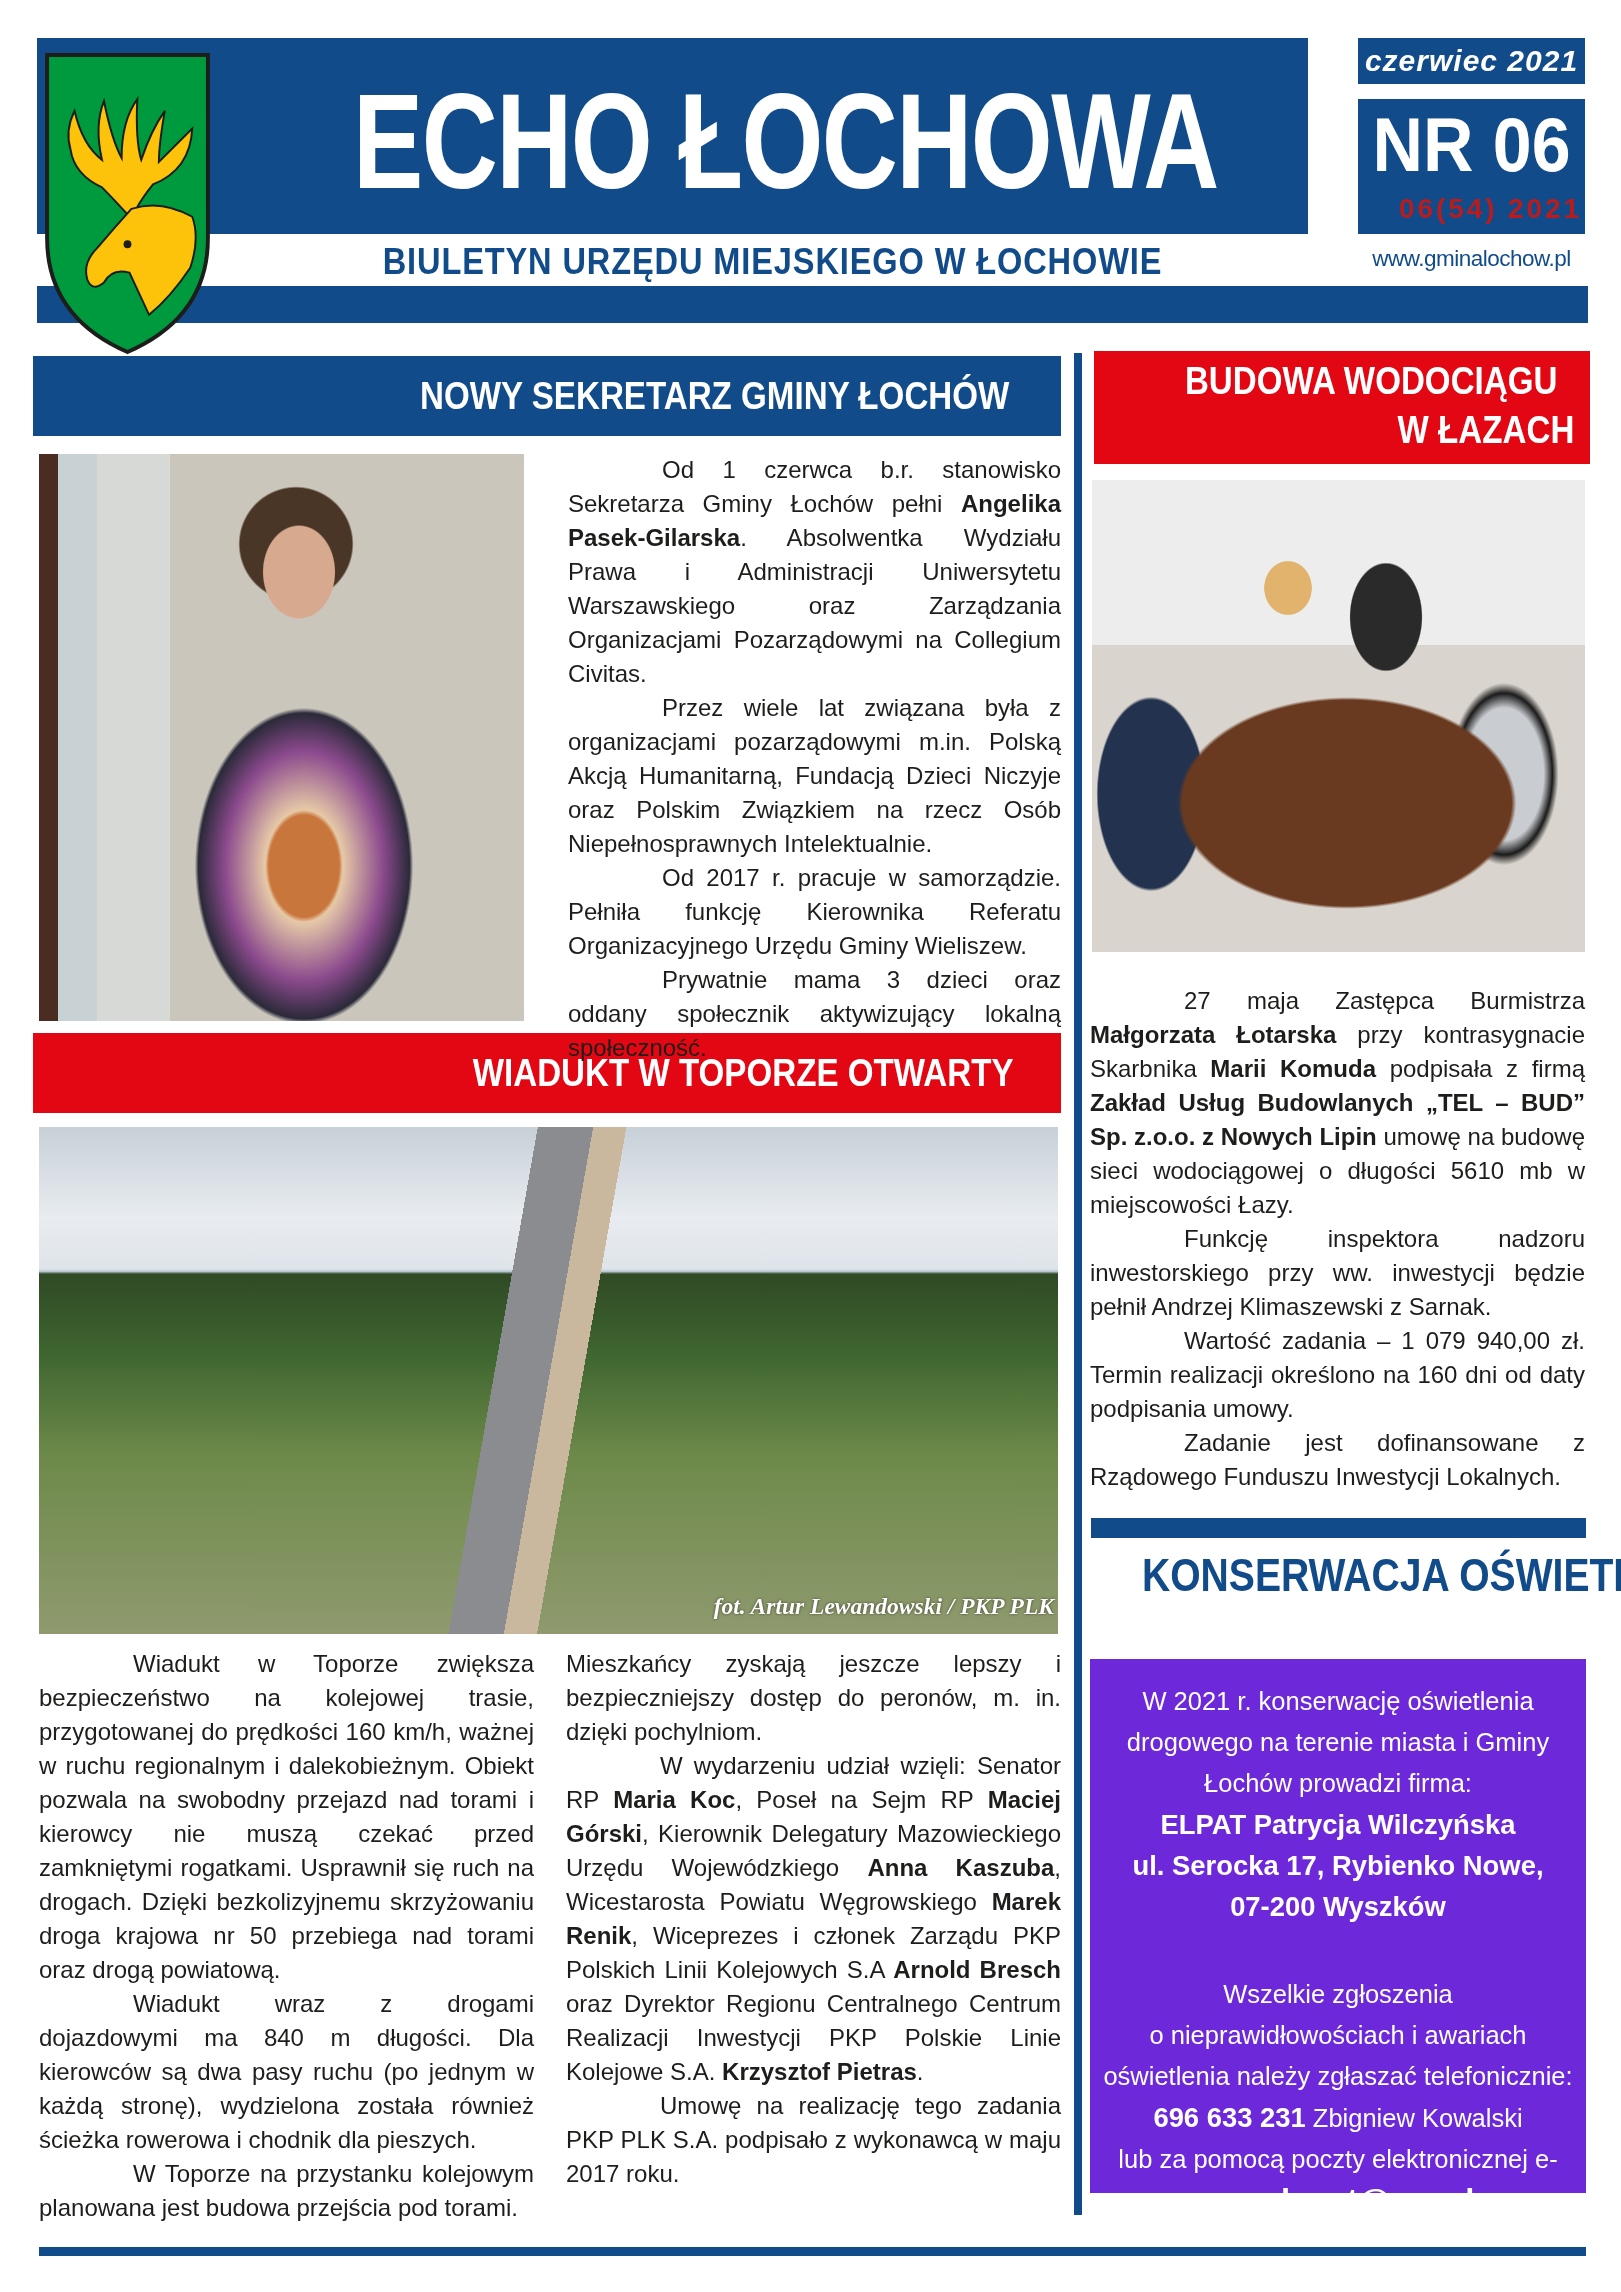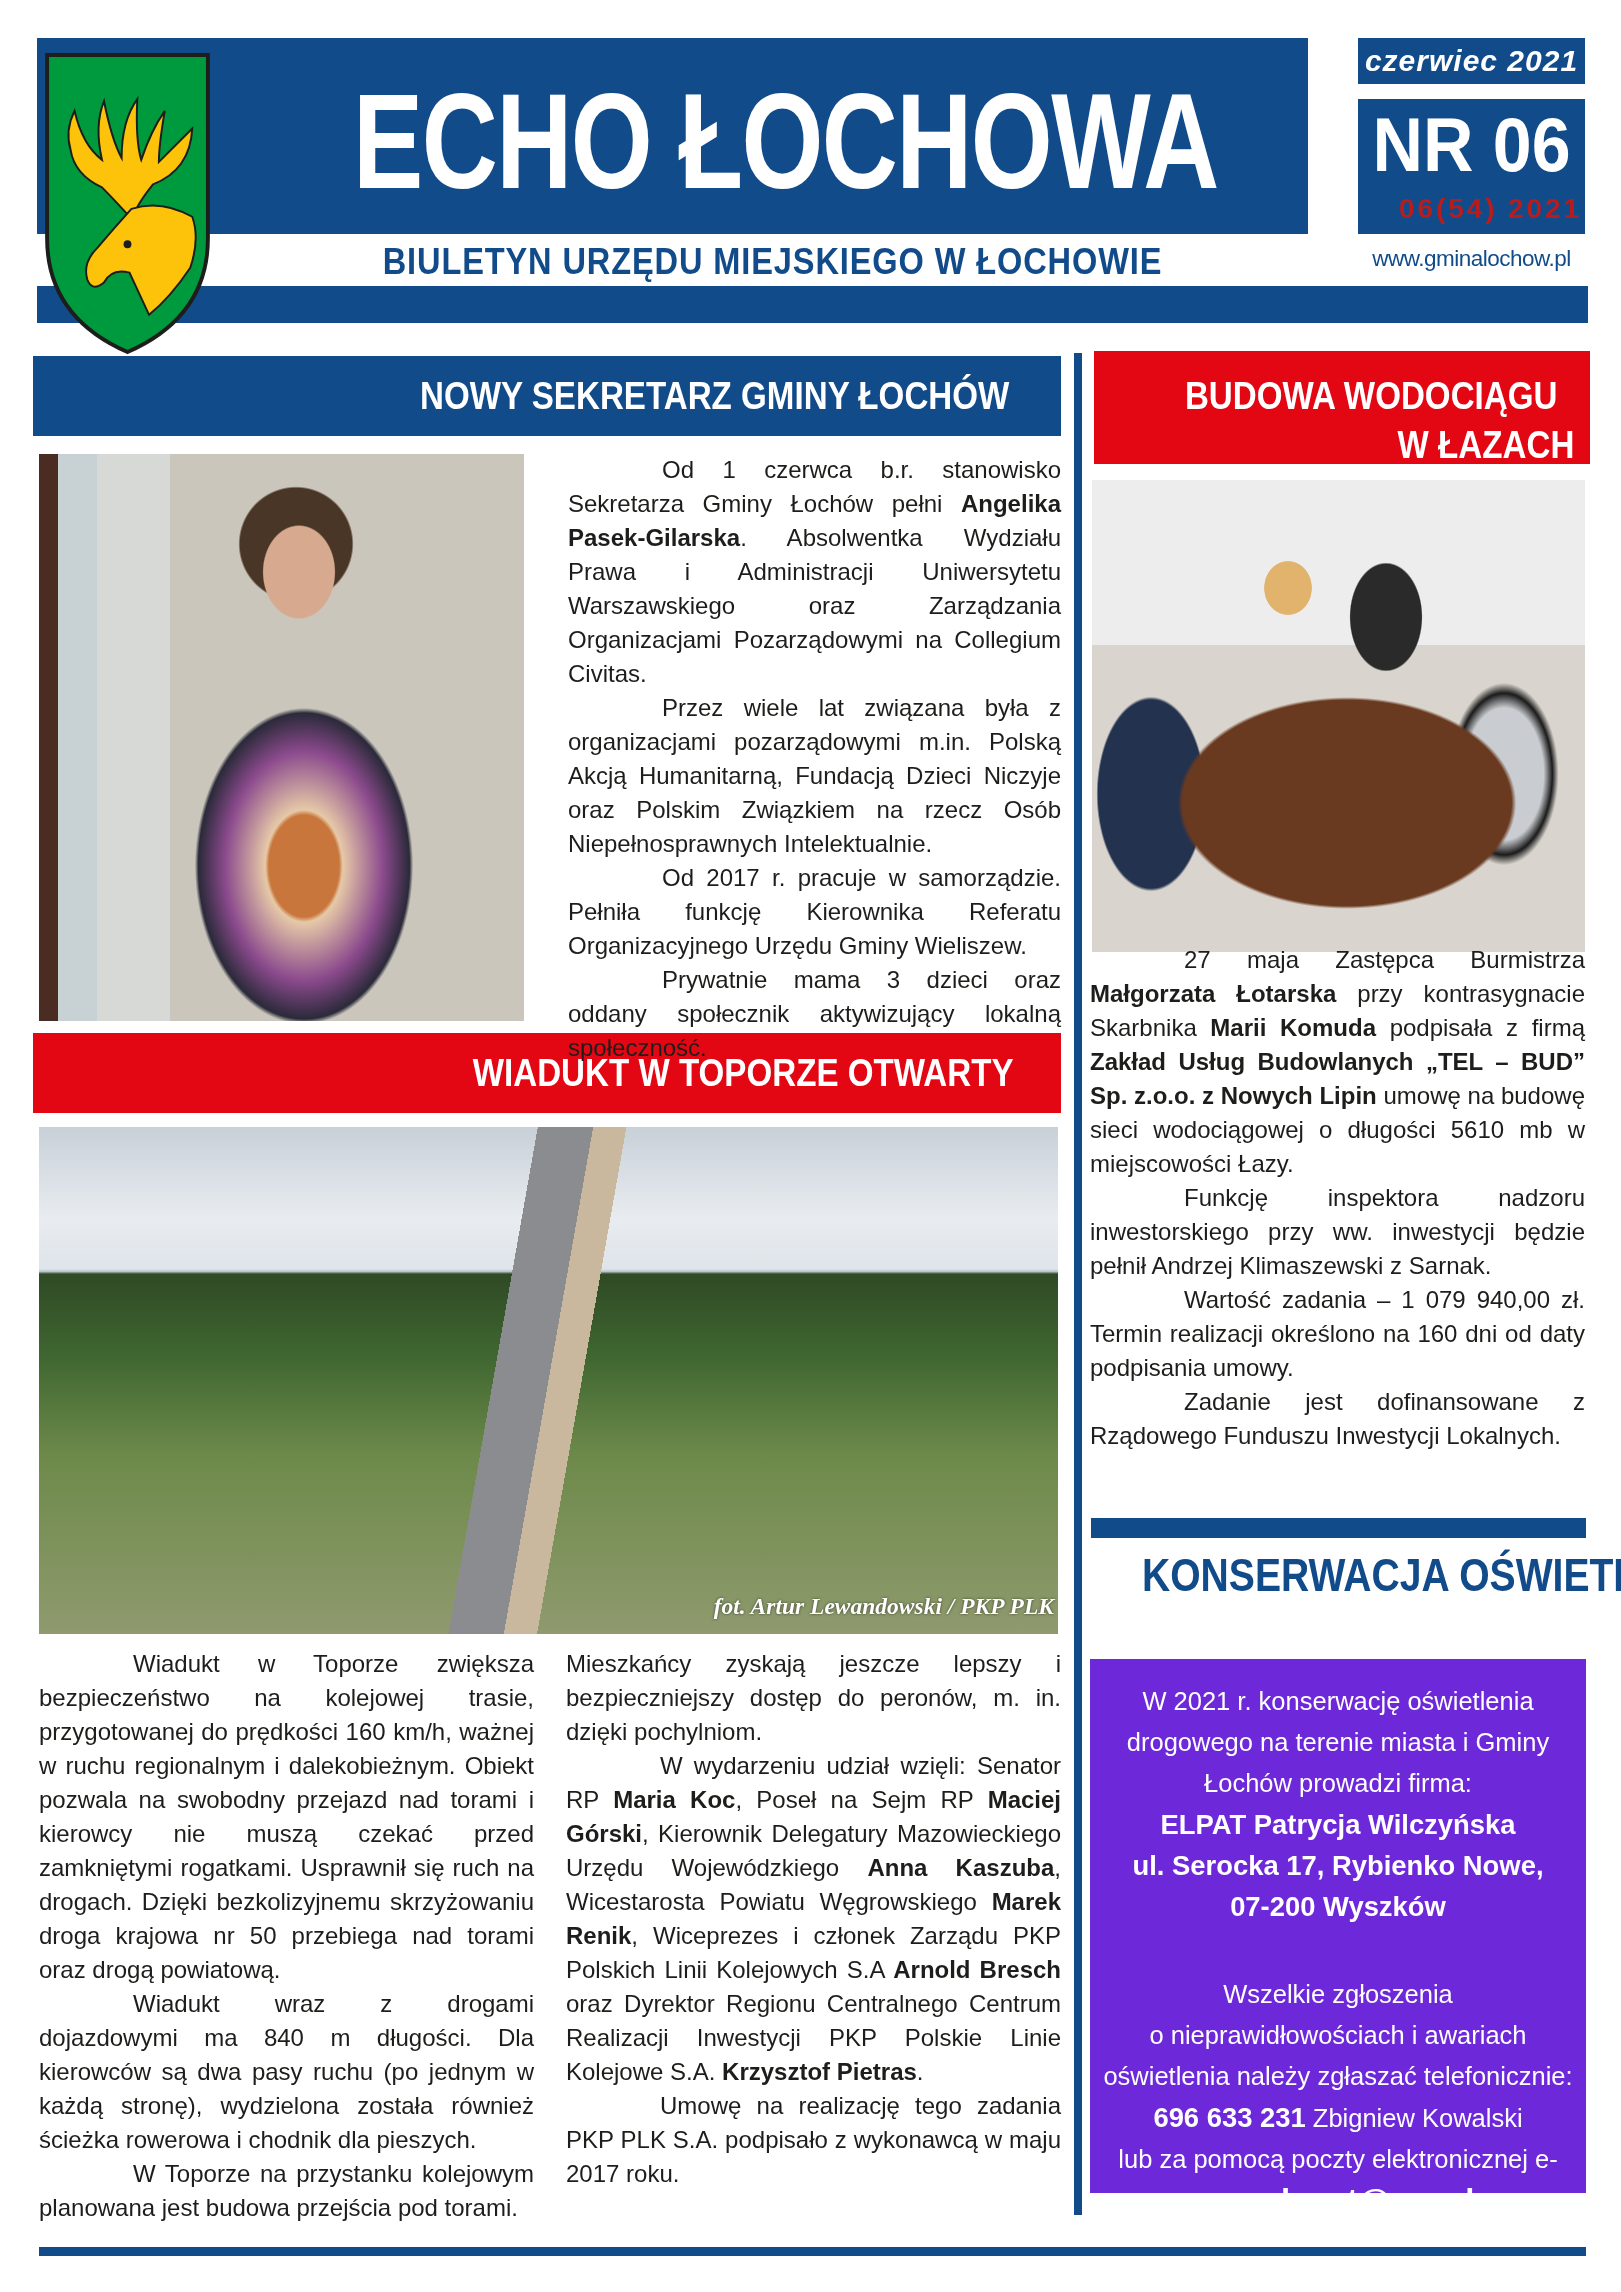--- a/index.html
+++ b/index.html
@@ -30,21 +30,21 @@
     font-size: 28px; line-height: 41px; text-align: center; letter-spacing: 2.9px; padding-left: 38px; }
   #website { left: 1358px; top: 242px; width: 227px; height: 33px; color: #114b8a;
     font-size: 22.5px; line-height: 33px; text-align: center; letter-spacing: -0.5px; }
 
   #crest { left: 43px; top: 52px; width: 169px; height: 304px; }
 
   
   .hdr { color: #fff; font-weight: bold; text-align: right; white-space: nowrap; }
   #hdr-sekretarz { left: 33px; top: 356px; width: 1028px; height: 80px; font-size: 39px; line-height: 80px; }
   #hdr-sekretarz span, #hdr-wiadukt span, .cond { display: inline-block; transform: scaleX(0.85); }
-  #hdr-wodociag { left: 1094px; top: 351px; width: 496px; height: 113px; font-size: 39px; line-height: 49px; padding-top: 20px; }
+  #hdr-wodociag { left: 1094px; top: 351px; width: 496px; height: 113px; font-size: 39px; line-height: 49px; padding-top: 5px; }
   #hdr-wiadukt { left: 33px; top: 1033px; width: 1028px; height: 80px; font-size: 39px; line-height: 80px; }
   #hdr-konserwacja { left: 1090px; top: 1547px; width: 502px; height: 108px; color: #114b8a; font-weight: bold;
     font-size: 46px; line-height: 56px; text-align: center; white-space: nowrap; }
 
   
   #col-divider { left: 1074px; top: 353px; width: 7.8px; height: 1862px; }
 
   
   .photo { overflow: hidden; }
   #photo-sekretarz { left: 39px; top: 454px; width: 485px; height: 567px;
@@ -71,21 +71,21 @@
   #photo-credit { left: 608px; top: 1590px; width: 446px; height: 33px; color: #fff; font-family: "Liberation Serif", serif;
     font-style: italic; font-weight: bold; font-size: 23.5px; line-height: 33px; text-align: right;
     text-shadow: 0 0 2.9px rgba(0,0,0,0.6); }
 
   
   .txt { font-size: 24px; line-height: 34px; text-align: justify; color: #1d1d1b; }
   .txt p { text-indent: 94px; }
   .txt p.noind { text-indent: 0; }
   .txt b { font-weight: bold; }
   #txt-sekretarz { left: 568px; top: 453px; width: 493px; }
-  #txt-wodociag { left: 1090px; top: 943px; width: 495px; }
+  #txt-wodociag { left: 1090px; top: 984px; width: 495px; }
   #txt-wiadukt-1 { left: 39px; top: 1647px; width: 495px; }
   #txt-wiadukt-2 { left: 566px; top: 1647px; width: 495px; }
 
   
   #info-bar-top { left: 1091px; top: 1518px; width: 495px; height: 19.6px; }
   #info-box { left: 1090px; top: 1659px; width: 496px; height: 534px; color: #fff; text-align: center;
     font-size: 25.5px; line-height: 41px; padding-top: 21.6px; }
   #info-box .strong { font-weight: bold; font-size: 27.4px; }
   #info-box .big { font-weight: bold; font-size: 33px; }
   #info-box .gap { height: 47px; }

